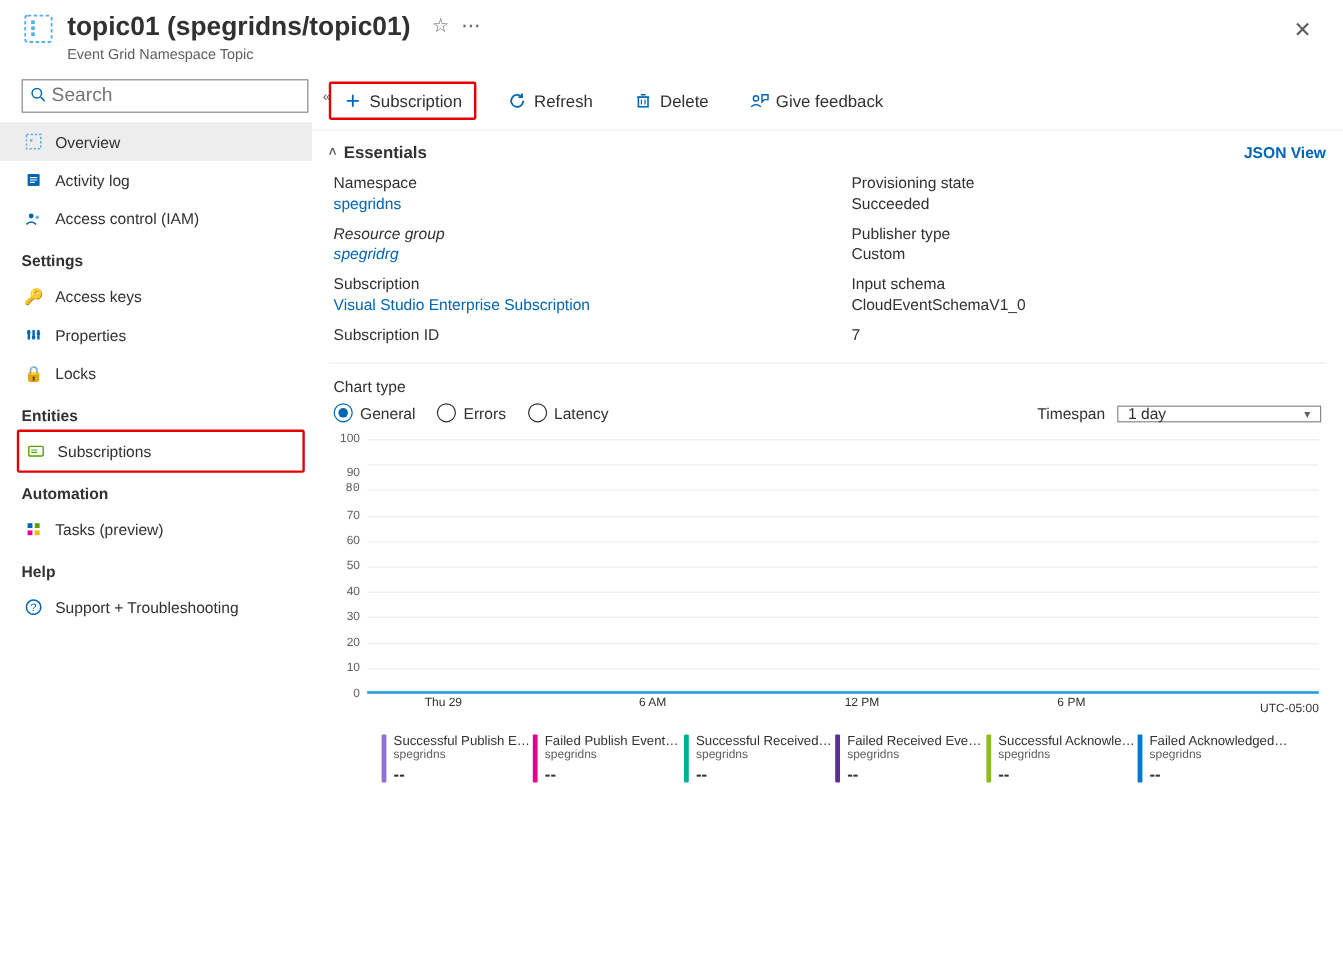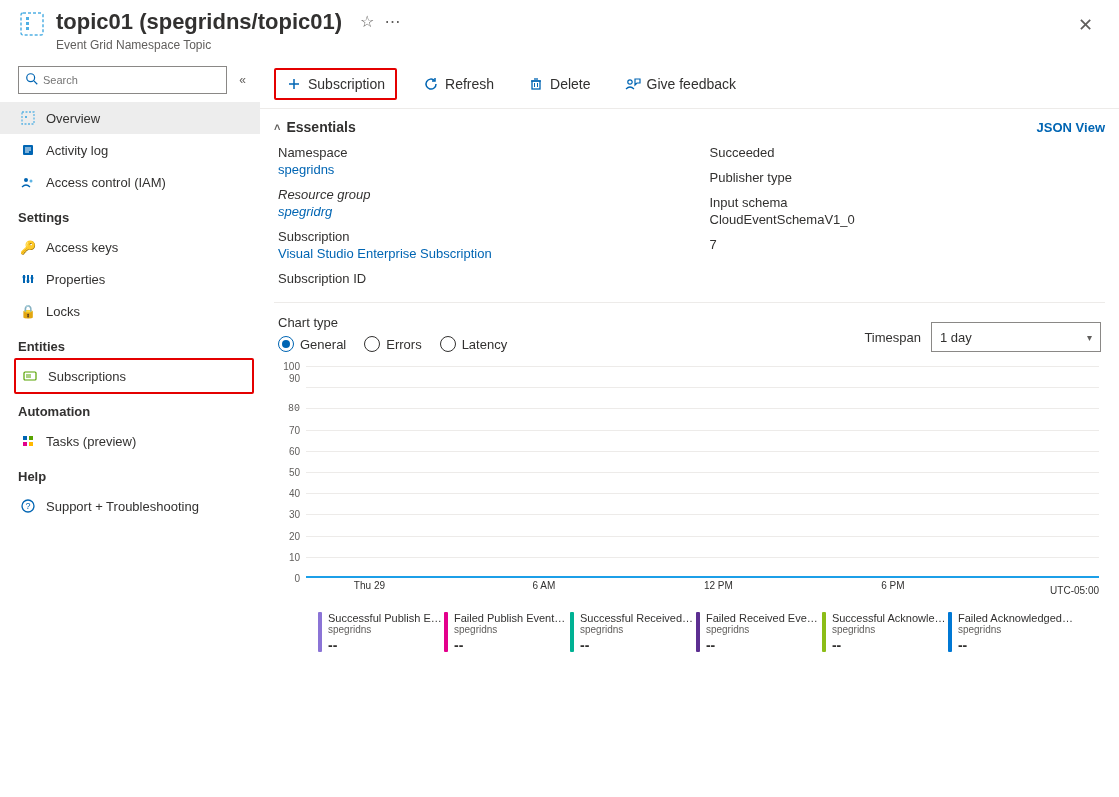--- a/index.html
+++ b/index.html
@@ -37,21 +37,21 @@
   .sidebar { width: 260px; padding: 4px 0 0 0; }
   .main { flex: 1; min-width: 0; }
 
   
   .search-row { display:flex; align-items:center; gap:8px; padding: 2px 10px 8px 18px; }
   .search-box {
     flex:1;
     display:flex; align-items:center;
     border:1px solid #8a8886; height:28px; padding:0 6px;
   }
-  .search-box input { border:none; outline:none; flex:1; font-size:11px; }
+  .search-box input { border:none; outline:none; flex:1; font-size:16px; }
   .collapse-chevron { color:#605e5c; font-size:12px; cursor:pointer; padding:4px;}
   .nav-item {
     display:flex; align-items:center; gap:10px;
     padding: 6px 10px 6px 20px; cursor:pointer;
     height: 32px;
   }
   .nav-item.selected { background:#ededed; }
   .nav-item .icon { width:16px; height:16px; display:inline-flex; align-items:center; justify-content:center;}
   .nav-group-label {
     font-weight:600; font-size:13px; padding: 12px 10px 6px 18px;
@@ -96,21 +96,21 @@
   .radio-item { display:inline-flex; align-items:center; gap:6px; cursor:pointer; font-size:13px;}
   .radio-circle {
     width:16px; height:16px; border:1px solid #323130; border-radius:50%;
     display:inline-flex; align-items:center; justify-content:center;
   }
   .radio-circle.checked { border-color:#0065b3; }
   .radio-dot { width:8px; height:8px; border-radius:50%; background:#0065b3; }
   .timespan { margin-left:auto; display:flex; align-items:center; gap:10px; }
   .timespan-label { font-size:13px; }
   .timespan-select {
-    width:170px; height:30px; border:1px solid #8a8886;
+    width:170px; height:14px; border:1px solid #8a8886;
     display:flex; align-items:center; padding:0 8px; justify-content:space-between;
     cursor:pointer; font-size:13px;
   }
 
   
   .chart-wrap { padding: 10px 18px 0 18px; }
   .chart-area {
     position:relative;
     height:230px;
     margin-left:28px;
@@ -338,24 +338,26 @@
             <div class="label">Subscription</div>
             <div class="value"><a>Visual Studio Enterprise Subscription</a></div>
           </div>
         <div class="ess-cell" style="margin-top:10px;">
             <div class="label">Subscription ID</div>
             <div class="value"></div>
           </div>
       </div>
       <div>
         <div class="ess-cell">
+            <div class="label">Provisioning state</div>
             <div class="value">Succeeded</div>
           </div>
         <div class="ess-cell" style="margin-top:10px;">
             <div class="label">Publisher type</div>
+            <div class="value">Custom</div>
           </div>
         <div class="ess-cell" style="margin-top:10px;">
             <div class="label">Input schema</div>
             <div class="value">CloudEventSchemaV1_0</div>
           </div>
         <div class="ess-cell" style="margin-top:10px;">
             <div class="value">7</div>
           </div>
       </div>
     </div>
@@ -395,21 +397,21 @@
         <div class="y-labels" id="y-labels">
             <div class="y-label" style="top: 212px;">0</div>
             <div class="y-label" style="top: 190.8px;">10</div>
             <div class="y-label" style="top: 169.6px;">20</div>
             <div class="y-label" style="top: 148.4px;">30</div>
             <div class="y-label" style="top: 127.2px;">40</div>
             <div class="y-label" style="top: 106px;">50</div>
             <div class="y-label" style="top: 84.8px;">60</div>
             <div class="y-label" style="top: 63.6px;">70</div>
             <div class="y-label" style="top: 42.4px; font-family: Liberation Mono, monospace;">80</div>
-            <div class="y-label" style="top: 12px; text-align: right;">90</div>
+            <div class="y-label" style="top: 28px; text-align: right;">90</div>
             <div class="y-label" style="top: 0px;">100</div>
           </div>
         <div class="chart-inner" id="chart-grid">
             <div class="gridline" style="top: 190.8px;"></div>
             <div class="gridline" style="top: 169.6px;"></div>
             <div class="gridline" style="top: 148.4px;"></div>
             <div class="gridline" style="top: 127.2px;"></div>
             <div class="gridline" style="top: 106px;"></div>
             <div class="gridline" style="top: 84.8px;"></div>
             <div class="gridline" style="top: 63.6px;"></div>

